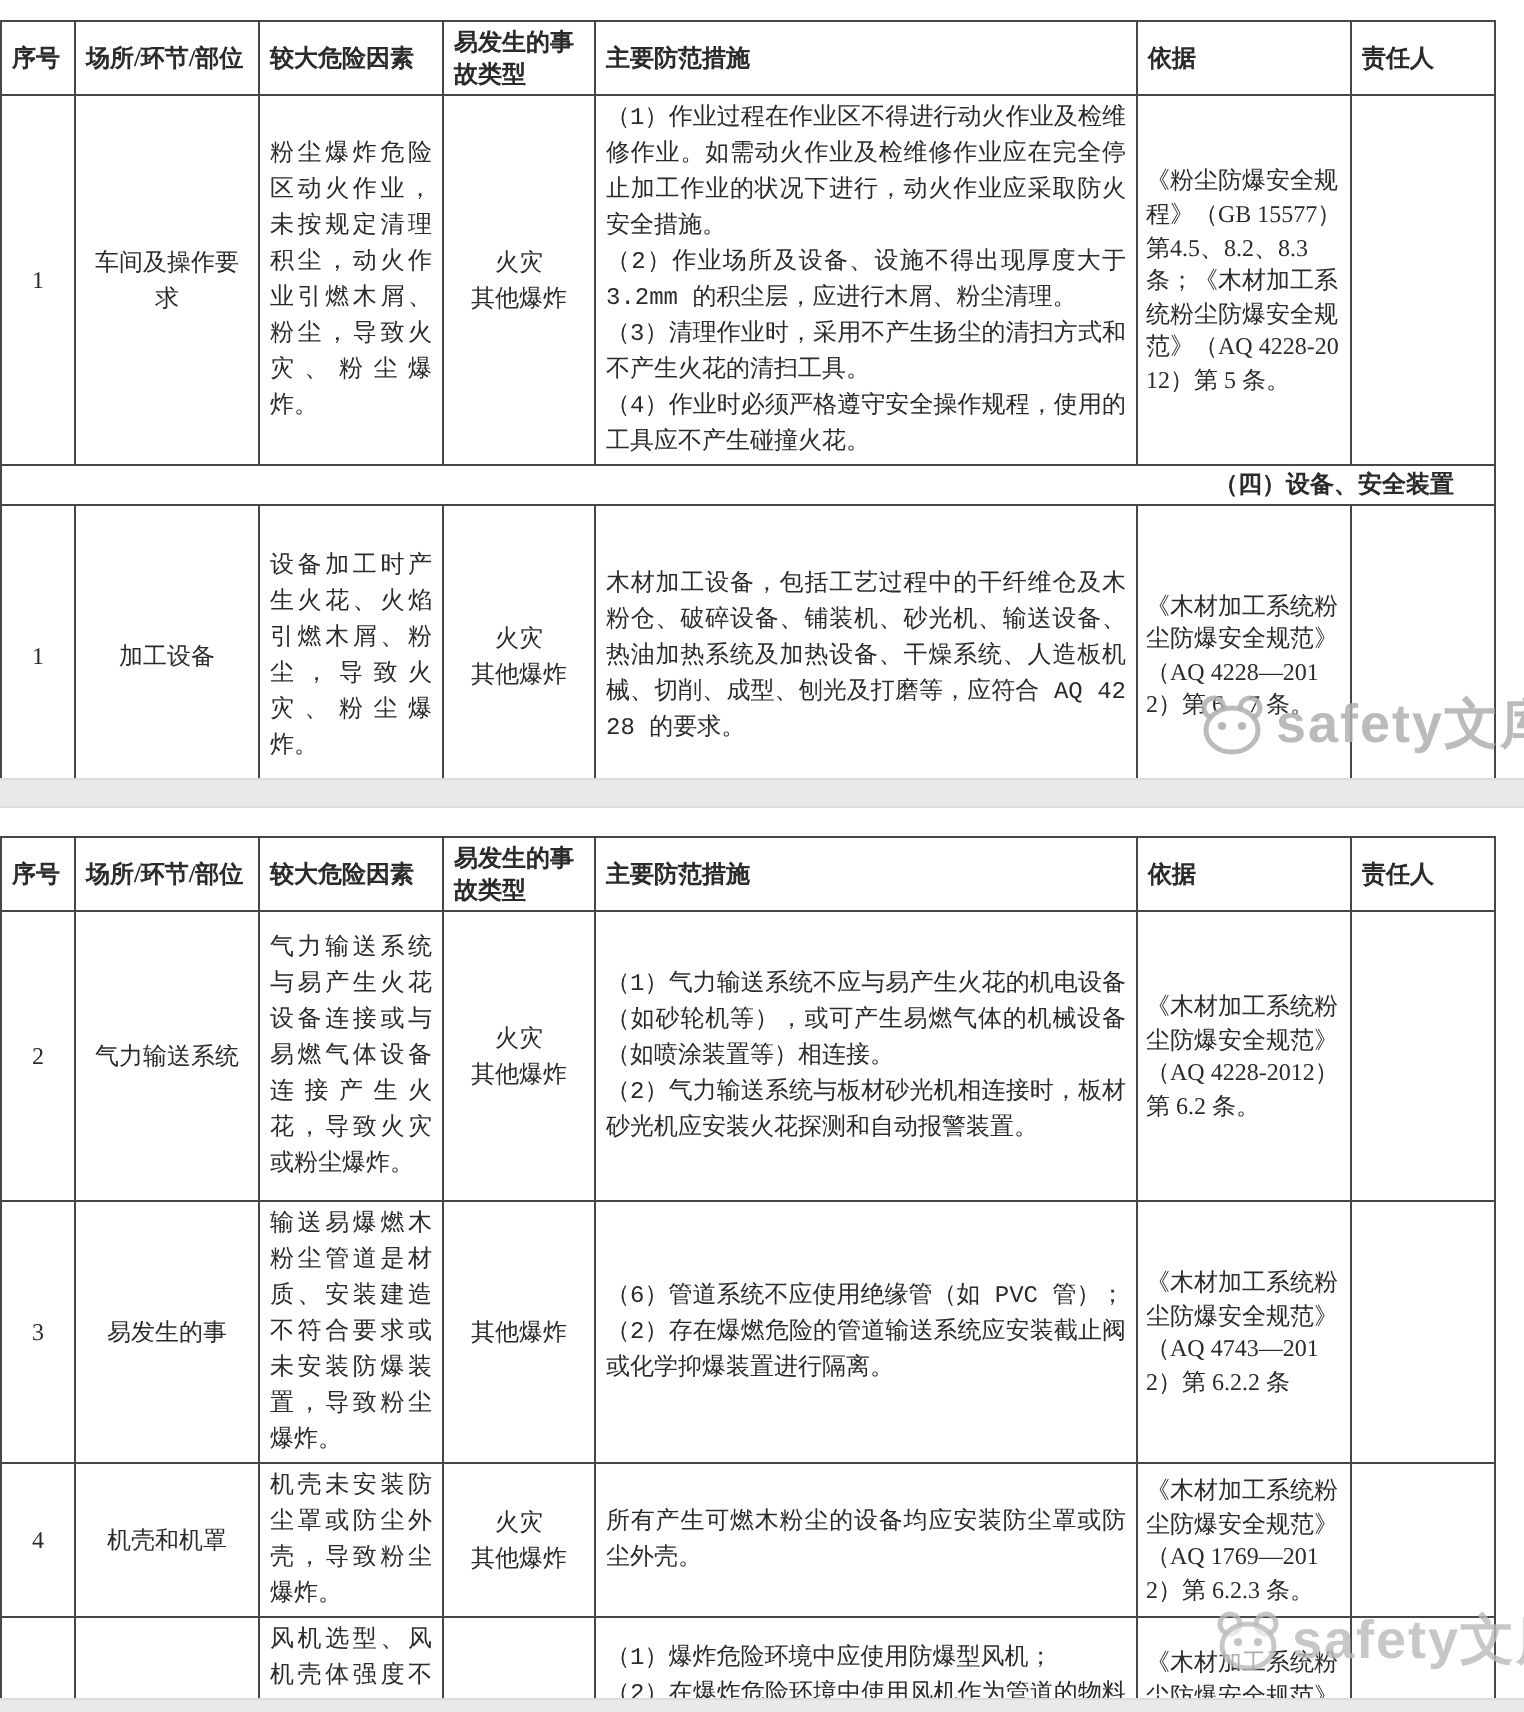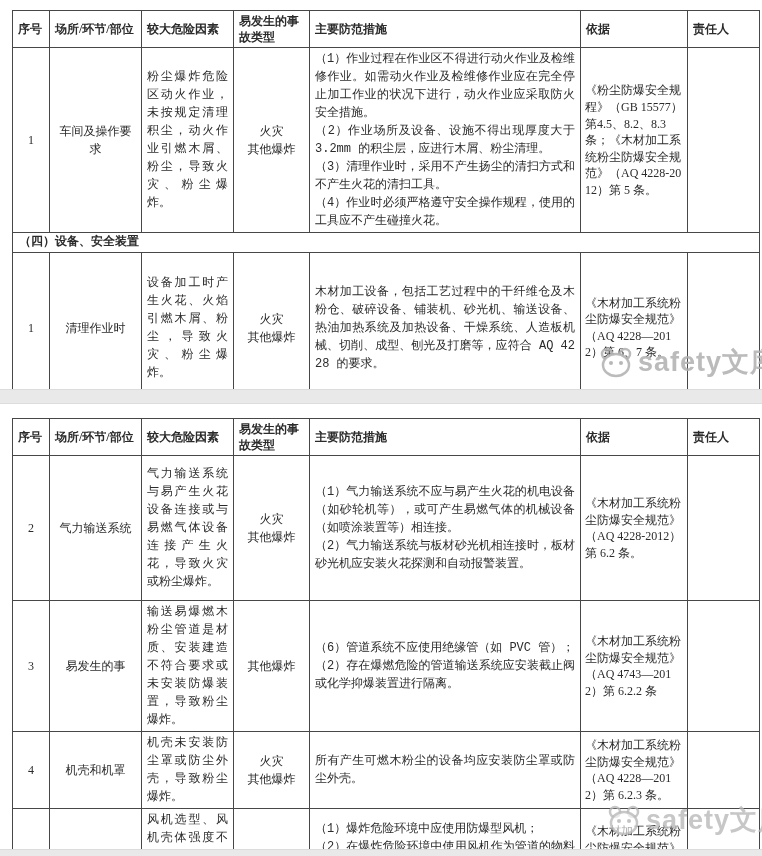--- a/index.html
+++ b/index.html
@@ -6,21 +6,21 @@
   .page{
     position:relative;
     width:762px;height:856px;
     background:#ffffff;
     font-family:"Liberation Serif","DejaVu Serif",serif;
     color:#2b2b2b;
     overflow:hidden;
   }
   table.risk-table{
     position:absolute;
-    left:12px;
+    left:0;
     border-collapse:collapse;
     table-layout:fixed;
     width:747px;
     background:#ffffff;
   }
   #table1{top:10px;}
   #table2{top:418px;}
   .risk-table th,.risk-table td{
     border:1px solid #474747;
     font-size:12px;
@@ -34,24 +34,23 @@
     font-weight:bold;
     text-align:left;
     line-height:1.35;
   }
   td.c{text-align:center;}
   td.j{text-align:justify;font-family:Liberation Mono, monospace;}
   .pre{white-space:pre-line;}
   td.basis{line-height:1.38;padding:2px 4px;}
   td.section{
     font-weight:bold;
-    text-align:left;
-    padding:1px 6px;
+    text-align:right;
+    padding:1px 20px;
     line-height:1.3;
-    font-family:Liberation Mono, monospace;
   }
   .sep-band{
     position:absolute;
     left:0;width:762px;
     background:#e9e9e9;
     border-top:1px solid #dcdcdc;
     border-bottom:1px solid #dcdcdc;
   }
   #band-middle{top:389px;height:13px;}
   #band-bottom{top:849px;height:7px;border-bottom:none;}
@@ -110,21 +109,21 @@
 （3）清理作业时，采用不产生扬尘的清扫方式和不产生火花的清扫工具。
 （4）作业时必须严格遵守安全操作规程，使用的工具应不产生碰撞火花。</td>
       <td class="basis">《粉尘防爆安全规程》（GB 15577）第4.5、8.2、8.3 条；《木材加工系统粉尘防爆安全规范》（AQ 4228-2012）第 5 条。</td>
       <td></td>
     </tr>
     <tr style="height:20px">
       <td class="section" colspan="7">（四）设备、安全装置</td>
     </tr>
     <tr style="height:150px">
       <td class="c">1</td>
-      <td class="c">清理作业时</td>
+      <td class="c">加工设备</td>
       <td class="j">设备加工时产生火花、火焰引燃木屑、粉尘，导致火灾、粉尘爆炸。</td>
       <td class="c pre">火灾
 其他爆炸</td>
       <td class="j">木材加工设备，包括工艺过程中的干纤维仓及木粉仓、破碎设备、铺装机、砂光机、输送设备、热油加热系统及加热设备、干燥系统、人造板机械、切削、成型、刨光及打磨等，应符合 AQ 4228 的要求。</td>
       <td class="basis">《木材加工系统粉尘防爆安全规范》（AQ 4228—2012）第 6、7 条。</td>
       <td></td>
     </tr>
   </tbody>
     </table>
 
@@ -172,21 +171,21 @@
       <td class="basis">《木材加工系统粉尘防爆安全规范》（AQ 4743—2012）第 6.2.2 条</td>
       <td></td>
     </tr>
     <tr style="height:63px">
       <td class="c">4</td>
       <td class="c">机壳和机罩</td>
       <td class="j">机壳未安装防尘罩或防尘外壳，导致粉尘爆炸。</td>
       <td class="c pre">火灾
 其他爆炸</td>
       <td class="j">所有产生可燃木粉尘的设备均应安装防尘罩或防尘外壳。</td>
-      <td class="basis">《木材加工系统粉尘防爆安全规范》（AQ 4228—2012）第 6.2.3 条。</td>
+      <td class="basis">《木材加工系统粉尘防爆安全规范》（AQ 1769—2012）第 6.2.3 条。</td>
       <td></td>
     </tr>
     <tr style="height:70px">
       <td class="c">5</td>
       <td class="c">风机</td>
       <td class="j">风机选型、风机壳体强度不符合规范要求，导致粉尘爆炸。</td>
       <td class="c pre">其他爆炸</td>
       <td class="j pre">（1）爆炸危险环境中应使用防爆型风机；
 （2）在爆炸危险环境中使用风机作为管道的物料输送风机时，风机壳体的设计强度应符合 AQ 4228 中 6.2.2.1 中管道的强度要求。</td>
       <td class="basis">《木材加工系统粉尘防爆安全规范》（AQ 4228—2012）第 6.2.4 条。</td>

